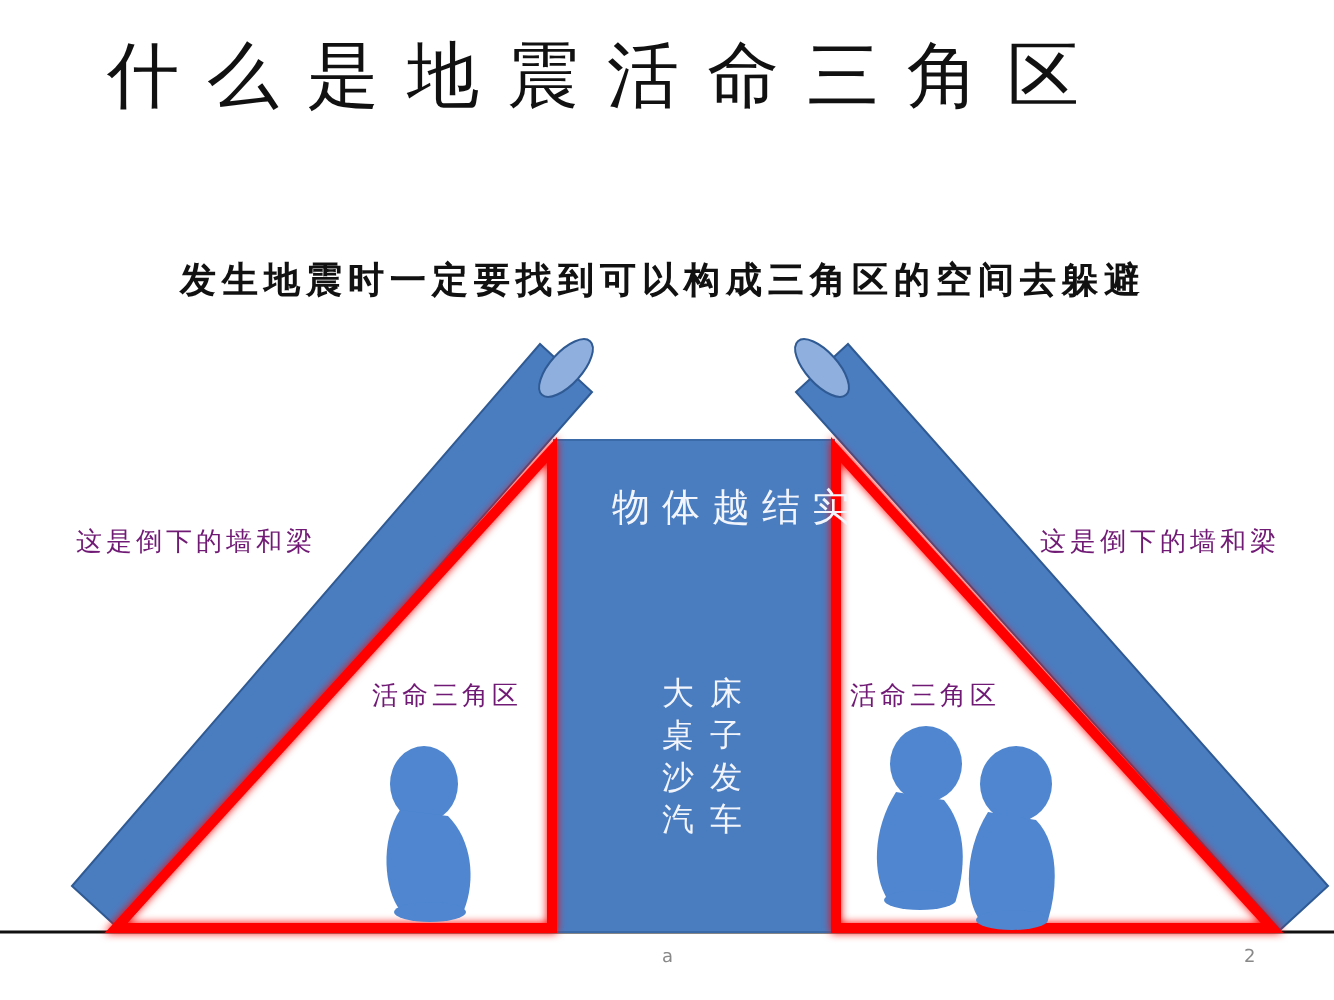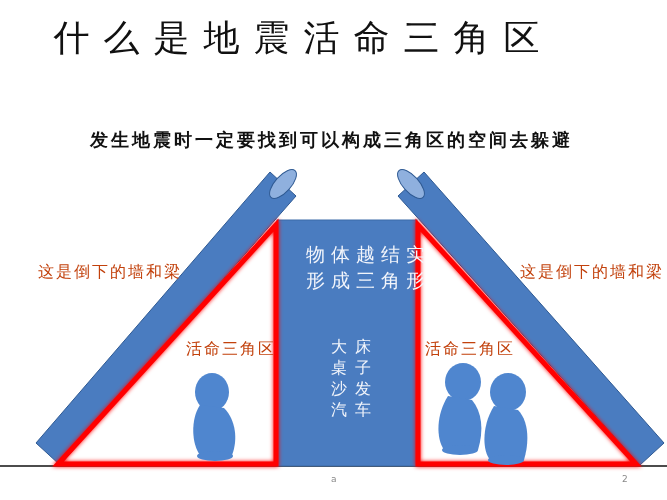--- a/index.html
+++ b/index.html
@@ -1,20 +1,20 @@
 <!DOCTYPE html>
 <html><head>
 <meta charset="utf-8">
 <style>
   html,body{margin:0;padding:0;background:#ffffff;}
   body{width:667px;height:500px;position:relative;overflow:hidden;font-family:"DejaVu Sans","Liberation Sans",sans-serif;}
   .title{position:absolute;left:0;top:14px;width:607px;text-align:center;font-size:36px;letter-spacing:14px;color:#111;font-family:"DejaVu Sans",sans-serif;font-weight:normal;}
   .subtitle{position:absolute;left:0;top:128px;width:663px;text-align:center;font-size:18px;letter-spacing:3px;color:#111;font-weight:bold;}
   svg.scene{position:absolute;left:0;top:0;}
-  .label{position:absolute;font-size:16px;color:#c2410c;letter-spacing:2px;white-space:nowrap;}
+  .label{position:absolute;font-size:13px;color:#701a75;letter-spacing:2px;white-space:nowrap;}
   .pillar-text{position:absolute;color:#f2f5fb;font-size:19px;letter-spacing:6px;line-height:26px;}
   .pillar-list{position:absolute;color:#f2f5fb;font-size:16px;letter-spacing:8px;line-height:21px;}
   .pagenum{position:absolute;font-size:9px;color:#888;}
 </style>
 </head>
 <body>
 
 <div class="title">什么是地震活命三角区</div>
 <div class="subtitle">发生地震时一定要找到可以构成三角区的空间去躲避</div>
 
@@ -63,21 +63,20 @@
   </g>
 </svg>
 
 <div class="label" style="left:38px;top:262px;">这是倒下的墙和梁</div>
 <div class="label" style="left:520px;top:262px;">这是倒下的墙和梁</div>
 <div class="label" style="left:186px;top:339px;">活命三角区</div>
 <div class="label" style="left:425px;top:339px;">活命三角区</div>
 
 <div class="pillar-text" style="left:306px;top:241px;">
   <div>物体越结实</div>
-  <div>形成三角形</div>
 </div>
 
 <div class="pillar-list" style="left:331px;top:336px;">
   <div>大床</div>
   <div>桌子</div>
   <div>沙发</div>
   <div>汽车</div>
 </div>
 
 <div class="pagenum" style="left:331px;top:474px;">a</div>

